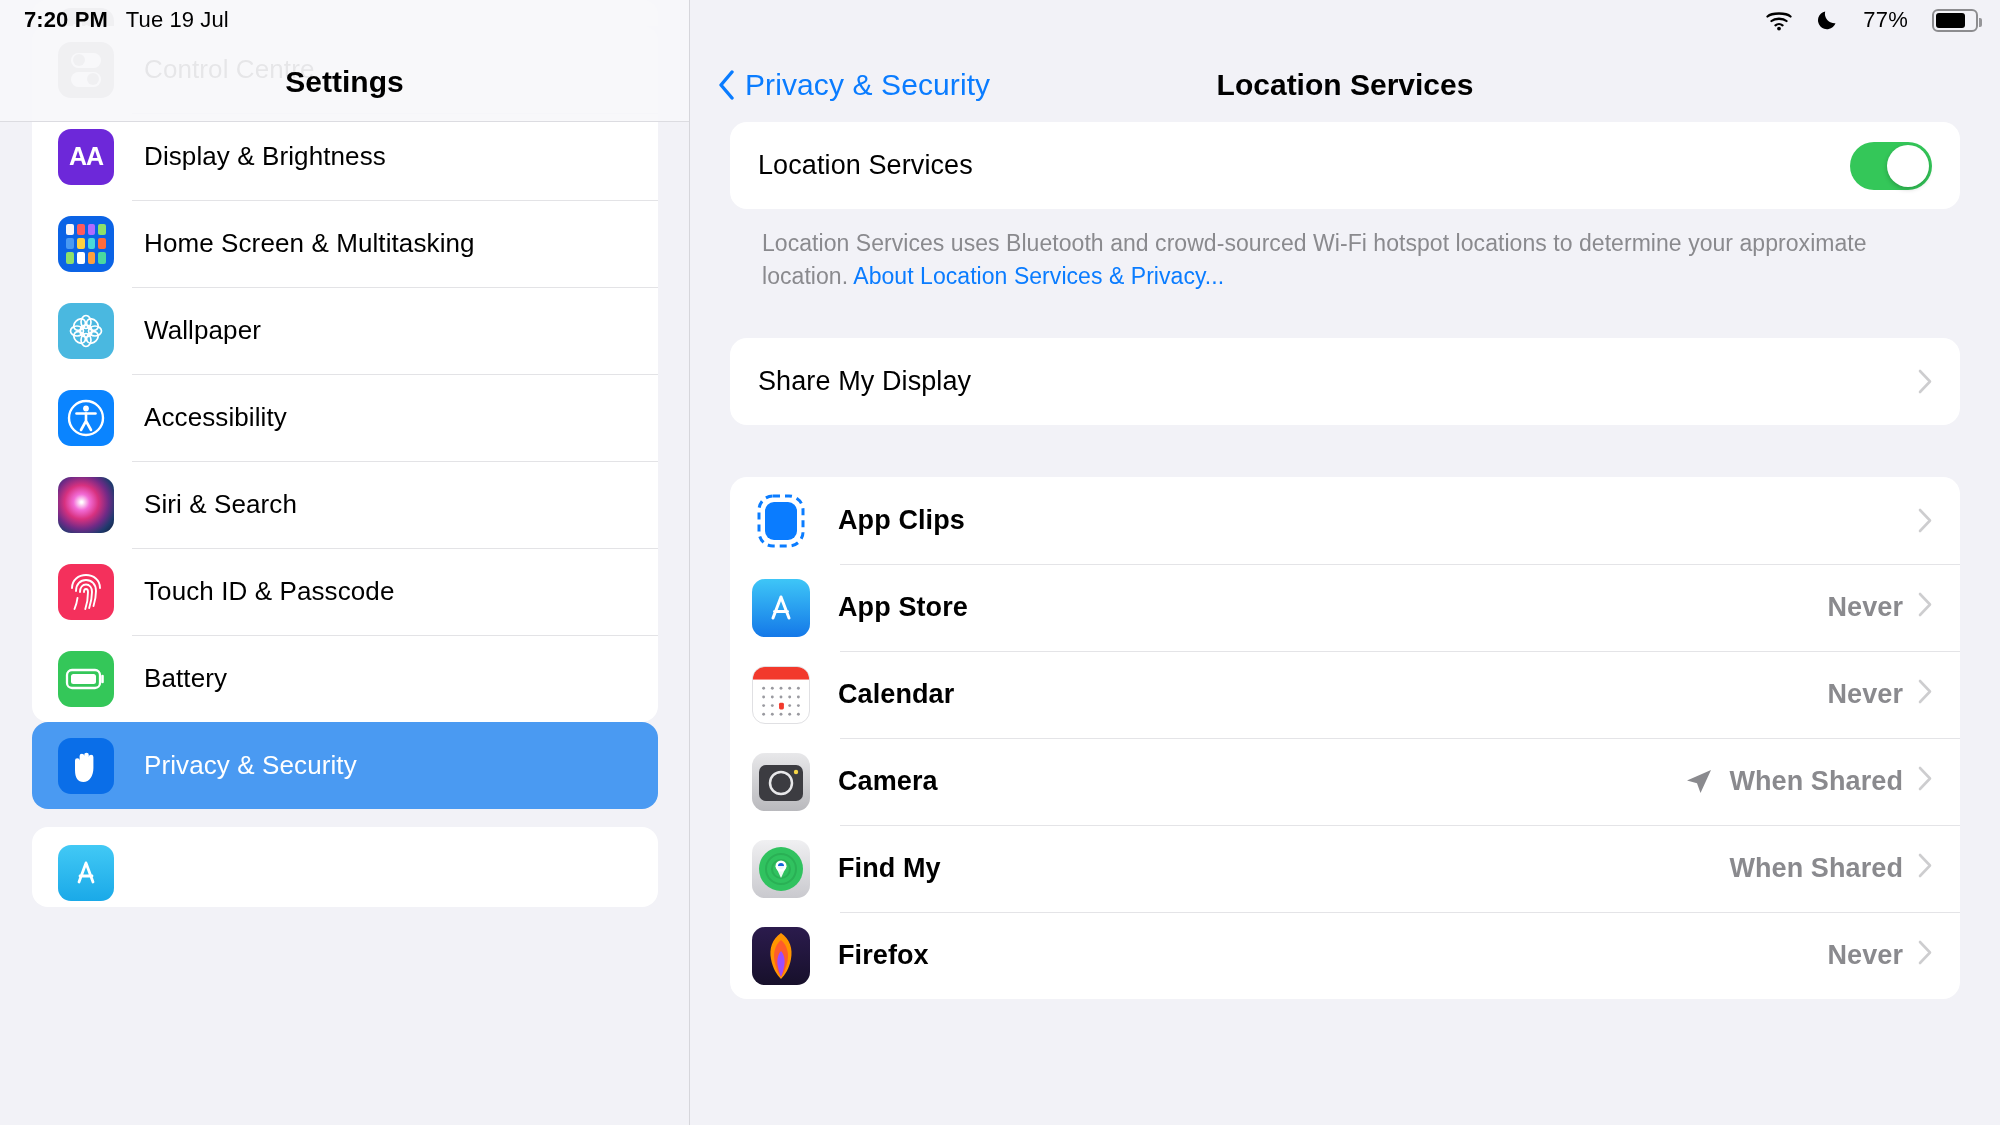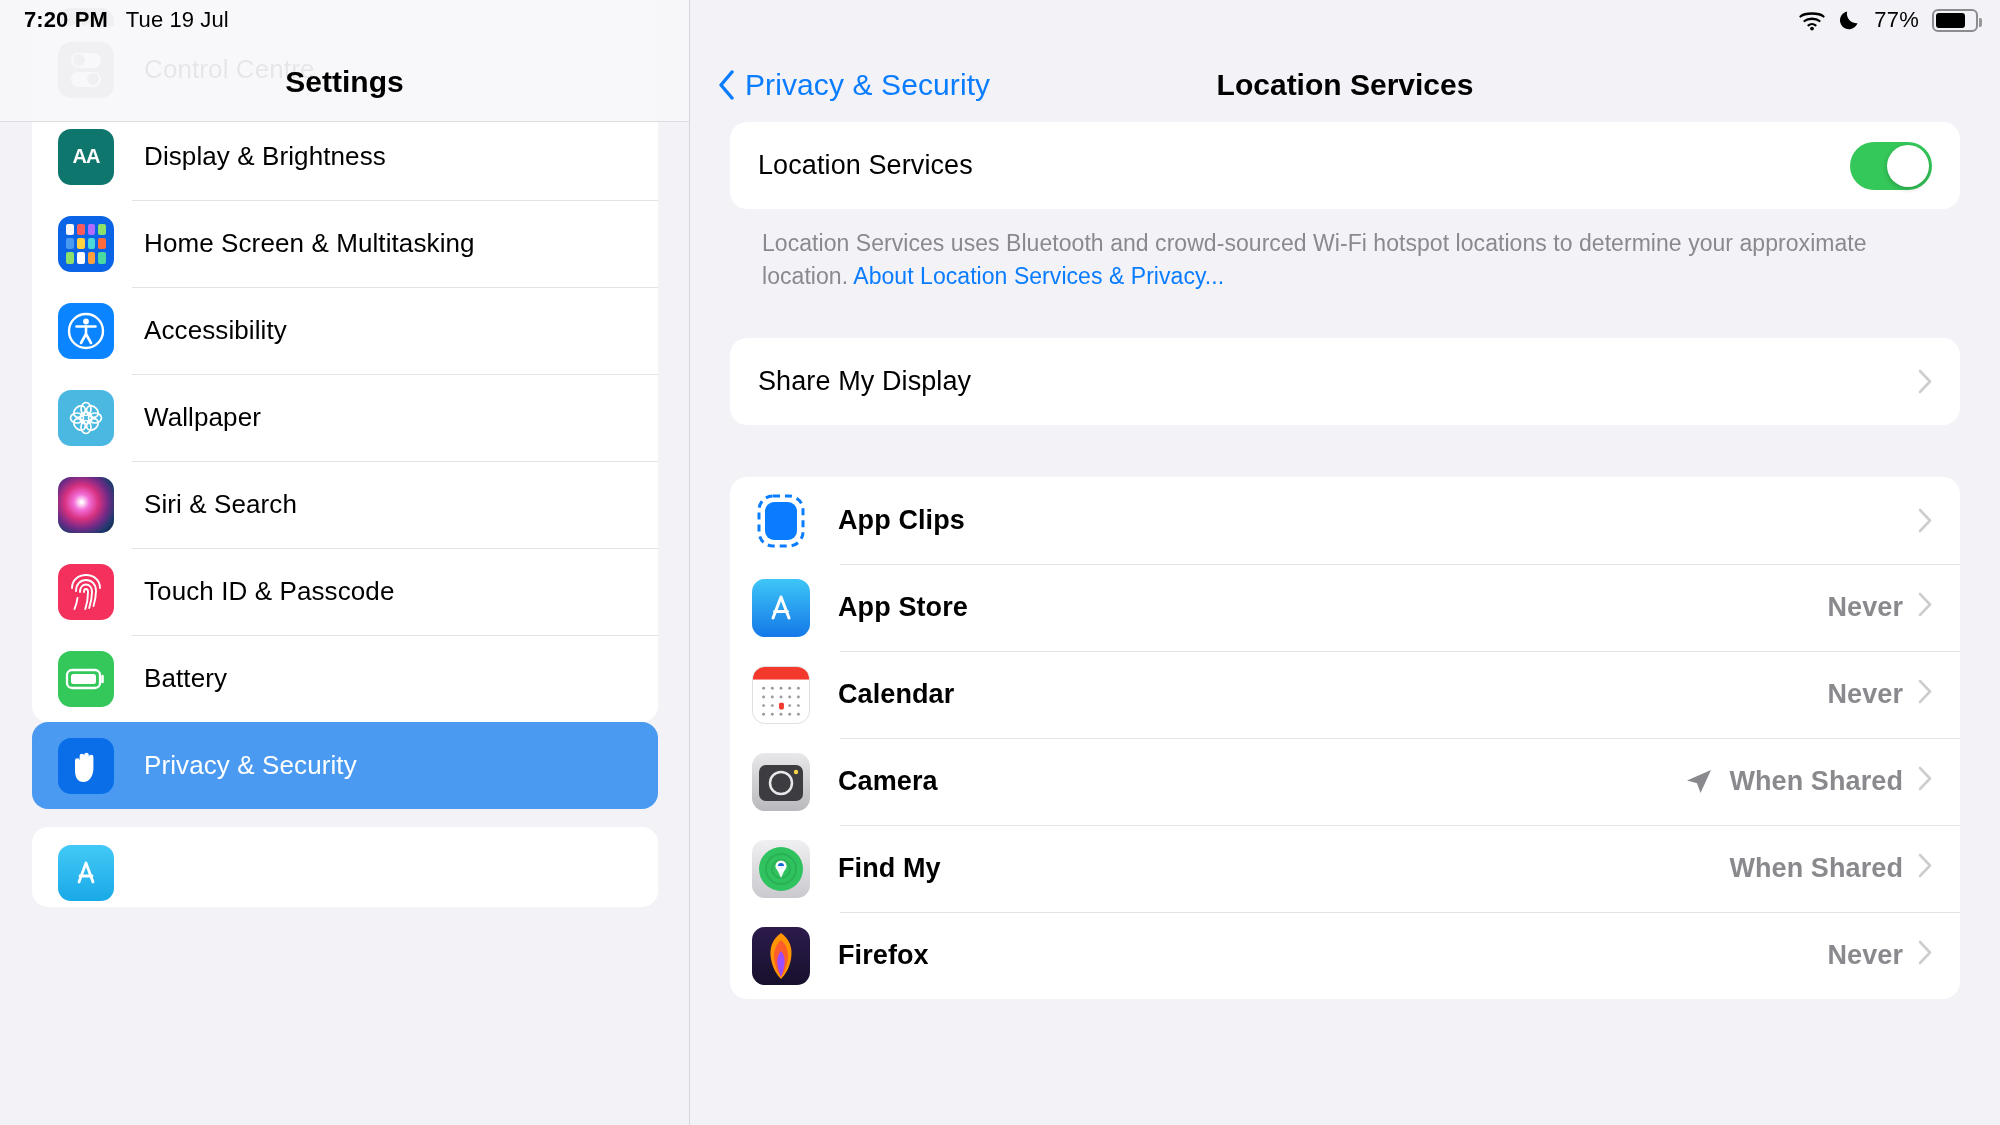--- a/index.html
+++ b/index.html
@@ -14,21 +14,21 @@
   
   .statusbar {
     position:absolute; top:0; left:0; width:2000px; height:40px;
     display:flex; align-items:center; z-index:40;
     pointer-events:none;
   }
   .sb-left { display:flex; align-items:baseline; gap:18px; padding-left:24px; }
   .sb-time { font-size:22px; font-weight:600; color:#000; letter-spacing:.1px; }
   .sb-date { font-size:22px; font-weight:400; color:#000; letter-spacing:.1px; }
   .sb-right {
-    margin-left:auto; display:flex; align-items:center; gap:13px; padding-right:22px;
+    margin-left:auto; display:flex; align-items:center; gap:24px; padding-right:22px;
   }
   .sb-batt-text { font-size:22px; font-weight:500; color:#000; letter-spacing:.2px; }
   .batt-shell {
     position:relative; width:46px; height:23px; border:2px solid rgba(0,0,0,.42);
     border-radius:6px; display:flex; align-items:center; padding:2px;
   }
   .batt-shell::after {
     content:""; position:absolute; right:-6px; top:7px; width:3px; height:9px;
     background:rgba(0,0,0,.38); border-radius:0 2px 2px 0;
   }
@@ -97,21 +97,21 @@
     display:flex; align-items:center; justify-content:center;
   }
 
   
   .ic-cc { background:#8e8e93; }
   .cc-pill { width:30px; height:15px; border-radius:9px; background:#fff; position:relative; }
   .cc-pill.top { margin-bottom:4px; }
   .cc-pill i { position:absolute; top:1.5px; width:12px; height:12px; border-radius:50%; background:#8e8e93; }
   .cc-pill.top i { left:2px; }
   .cc-pill.bot i { right:2px; }
-  .ic-aa { background:#0f766e; color:#fff; font-size:20px; font-weight:600; letter-spacing:-1px; }
+  .ic-aa { background:#6d28d9; color:#fff; font-size:25px; font-weight:600; letter-spacing:-1px; }
   .ic-home { background:#0b63e5; display:grid; grid-template-columns:repeat(4,1fr); gap:3px; padding:8px; }
   .ic-home s { display:block; width:100%; height:100%; border-radius:2px; }
   .ic-acc { background:#0a84ff; }
   .ic-wall { background:#4ab8e0; }
   .ic-siri { background:radial-gradient(circle at 42% 45%,#ffffff 2%,#f26bd6 18%,#d7317f 38%,#6f2a86 60%,#1f3a6e 78%,#0e1b33 100%); }
   .ic-pencil { background:#8e8e93; }
   .ic-touch { background:#f4305c; }
   .ic-batt { background:#34c759; }
   .ic-priv { background:#0a6ee8; }
 
@@ -235,49 +235,49 @@
             <s style="background:#8de06a"></s>
               <s style="background:#ffffff"></s>
               <s style="background:#ff9f3d"></s>
               <s style="background:#4ad9a0"></s>
           </div>
           <div class="sb-label">Home Screen &amp; Multitasking</div>
         </div>
 
         <div class="sb-row">
           <div class="sb-rowline"></div>
-          <div class="sb-icon ic-acc">
-            <svg width="44" height="44" viewBox="0 0 44 44">
-              <circle cx="22" cy="22" r="17" fill="none" stroke="#fff" stroke-width="2.4"></circle>
-              <circle cx="22" cy="12.5" r="2.9" fill="#fff"></circle>
-              <path d="M12.5 17.5 H31.5" stroke="#fff" stroke-width="2.6" stroke-linecap="round"></path>
-              <path d="M22 17.5 V25 M22 25 L17 34 M22 25 L27 34" stroke="#fff" stroke-width="2.6" stroke-linecap="round" fill="none"></path>
-            </svg>
-          </div>
-          <div class="sb-label">Accessibility</div>
-        </div>
-
-        <div class="sb-row">
-          <div class="sb-rowline"></div>
           <div class="sb-icon ic-wall">
             <svg width="42" height="42" viewBox="0 0 42 42">
               <g fill="none" stroke="#fff" stroke-width="1.7">
                 <circle cx="21" cy="21" r="6"></circle>
                 <ellipse cx="21" cy="12" rx="5" ry="6.5"></ellipse>
                 <ellipse cx="21" cy="30" rx="5" ry="6.5"></ellipse>
                 <ellipse cx="12" cy="21" rx="6.5" ry="5"></ellipse>
                 <ellipse cx="30" cy="21" rx="6.5" ry="5"></ellipse>
                 <ellipse cx="14.6" cy="14.6" rx="6.5" ry="5" transform="rotate(-45 14.6 14.6)"></ellipse>
                 <ellipse cx="27.4" cy="27.4" rx="6.5" ry="5" transform="rotate(-45 27.4 27.4)"></ellipse>
                 <ellipse cx="27.4" cy="14.6" rx="6.5" ry="5" transform="rotate(45 27.4 14.6)"></ellipse>
                 <ellipse cx="14.6" cy="27.4" rx="6.5" ry="5" transform="rotate(45 14.6 27.4)"></ellipse>
               </g>
             </svg>
           </div>
           <div class="sb-label">Wallpaper</div>
+        </div>
+
+        <div class="sb-row">
+          <div class="sb-rowline"></div>
+          <div class="sb-icon ic-acc">
+            <svg width="44" height="44" viewBox="0 0 44 44">
+              <circle cx="22" cy="22" r="17" fill="none" stroke="#fff" stroke-width="2.4"></circle>
+              <circle cx="22" cy="12.5" r="2.9" fill="#fff"></circle>
+              <path d="M12.5 17.5 H31.5" stroke="#fff" stroke-width="2.6" stroke-linecap="round"></path>
+              <path d="M22 17.5 V25 M22 25 L17 34 M22 25 L27 34" stroke="#fff" stroke-width="2.6" stroke-linecap="round" fill="none"></path>
+            </svg>
+          </div>
+          <div class="sb-label">Accessibility</div>
         </div>
 
         <div class="sb-row">
           <div class="sb-rowline"></div>
           <div class="sb-icon ic-siri"></div>
           <div class="sb-label">Siri &amp; Search</div>
         </div>
 
 
         <div class="sb-row">

